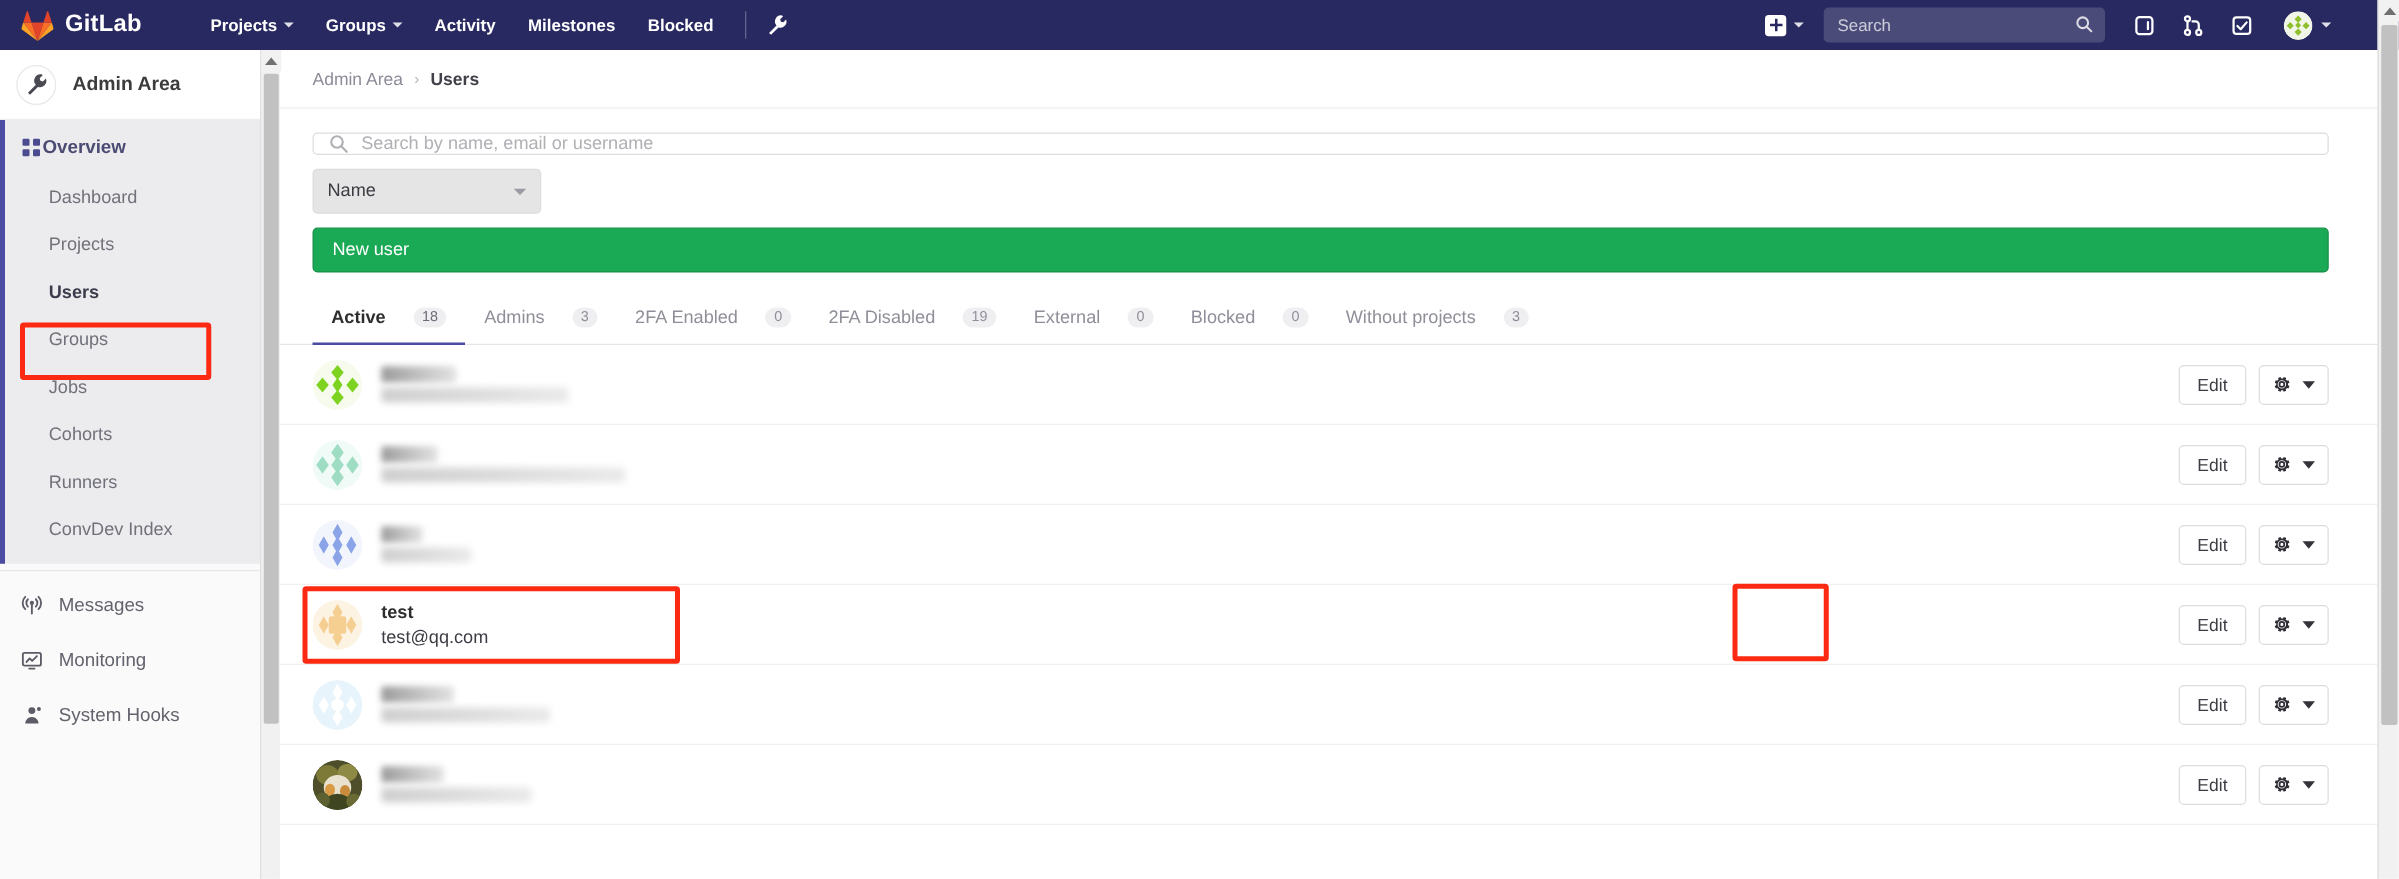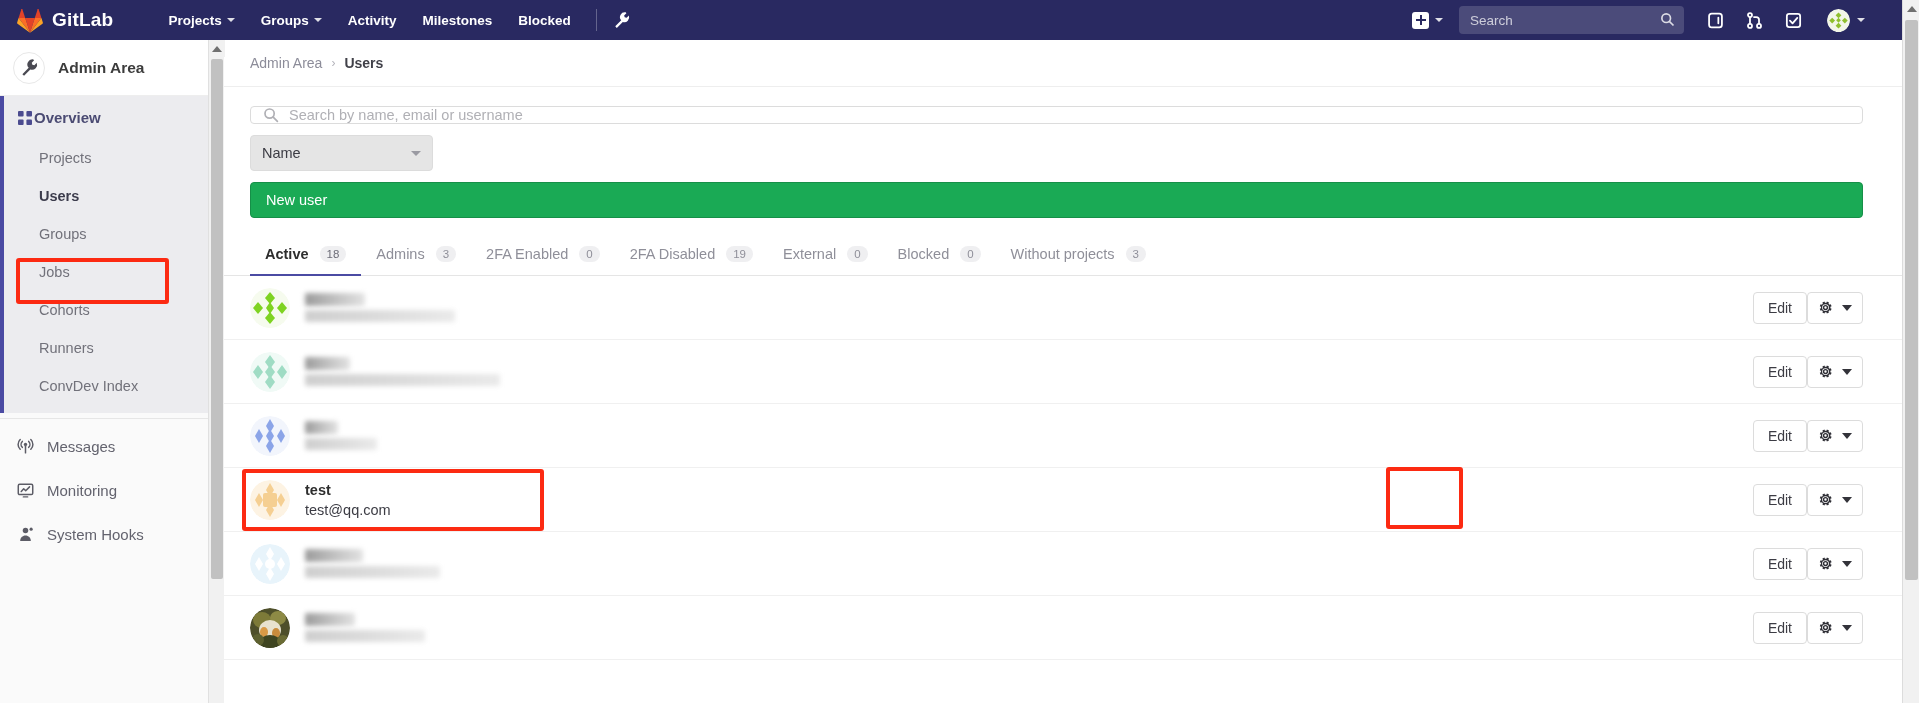--- a/index.html
+++ b/index.html
@@ -201,21 +201,21 @@
     color: #fff; font-size: 14.5px; border-radius: 4px; cursor: pointer;
     display: flex; align-items: center; font-family: "Liberation Sans", sans-serif;
   }
 
   .tabs {
     display: flex; align-items: flex-end; gap: 0;
     padding: 0 0 0 26px; margin-top: 18px;
     border-bottom: 1px solid #e5e5e5;
   }
   .tab {
-    display: flex; align-items: center; gap: 11px;
+    display: flex; align-items: center; gap: 22px;
     padding: 10px 15px 12px 15px; cursor: pointer;
     font-size: 14.5px; color: #8f8f99;
     border-bottom: 2px solid transparent; margin-bottom: -1px;
     white-space: nowrap;
   }
   .tab.active { color: #2e2e2e; font-weight: bold; border-bottom-color: #4b4ba3; }
   .tab-badge {
     background: #efeff1; color: #8f8f99; border-radius: 9px;
     font-size: 11.5px; padding: 2px 7px; min-width: 19px; text-align: center;
     font-weight: normal;
@@ -241,21 +241,21 @@
     height: 13px; border-radius: 2px;
     background: linear-gradient(90deg,#9b9b9b,#c4c4c4 55%,#e2e2e2);
     filter: blur(2.6px);
   }
   .blur-mail {
     height: 12px; border-radius: 2px;
     background: linear-gradient(90deg,#cfcfcf,#d9d9d9 40%,#eaeaea);
     filter: blur(2.8px);
   }
   .row-actions {
-    margin-left: auto; display: flex; align-items: center; 
+    margin-left: auto; display: flex; align-items: center; gap: 10px;
   }
   .edit-btn {
     height: 32px; padding: 0 14px; background: #fff; border: 1px solid #dcdcdc;
     border-radius: 4px; font-size: 14px; color: #3c3c44; cursor: pointer;
     display: flex; align-items: center; font-family: "Liberation Sans", sans-serif;
   }
   .gear-btn {
     height: 32px; padding: 0 10px; background: #fff; border: 1px solid #dcdcdc;
     border-radius: 4px; cursor: pointer;
     display: flex; align-items: center; gap: 9px;
@@ -401,20 +401,21 @@
     <div class="sb-top">
       <svg width="16" height="16" viewBox="0 0 16 16" fill="#4b4b8f">
         <rect x="1" y="1" width="5.6" height="5.6" rx="1"></rect>
           <rect x="9.4" y="1" width="5.6" height="5.6" rx="1"></rect>
         <rect x="1" y="9.4" width="5.6" height="5.6" rx="1"></rect>
           <rect x="9.4" y="9.4" width="5.6" height="5.6" rx="1"></rect>
       </svg>
       <span>Overview</span>
     </div>
 
+    <a class="sb-sub">Dashboard</a>
     <a class="sb-sub">Projects</a>
     <a class="sb-sub cur">Users</a>
     <a class="sb-sub">Groups</a>
     <a class="sb-sub">Jobs</a>
     <a class="sb-sub">Cohorts</a>
     <a class="sb-sub">Runners</a>
     <a class="sb-sub">ConvDev Index</a>
     <div style="height:8px"></div>
   </div>
 

